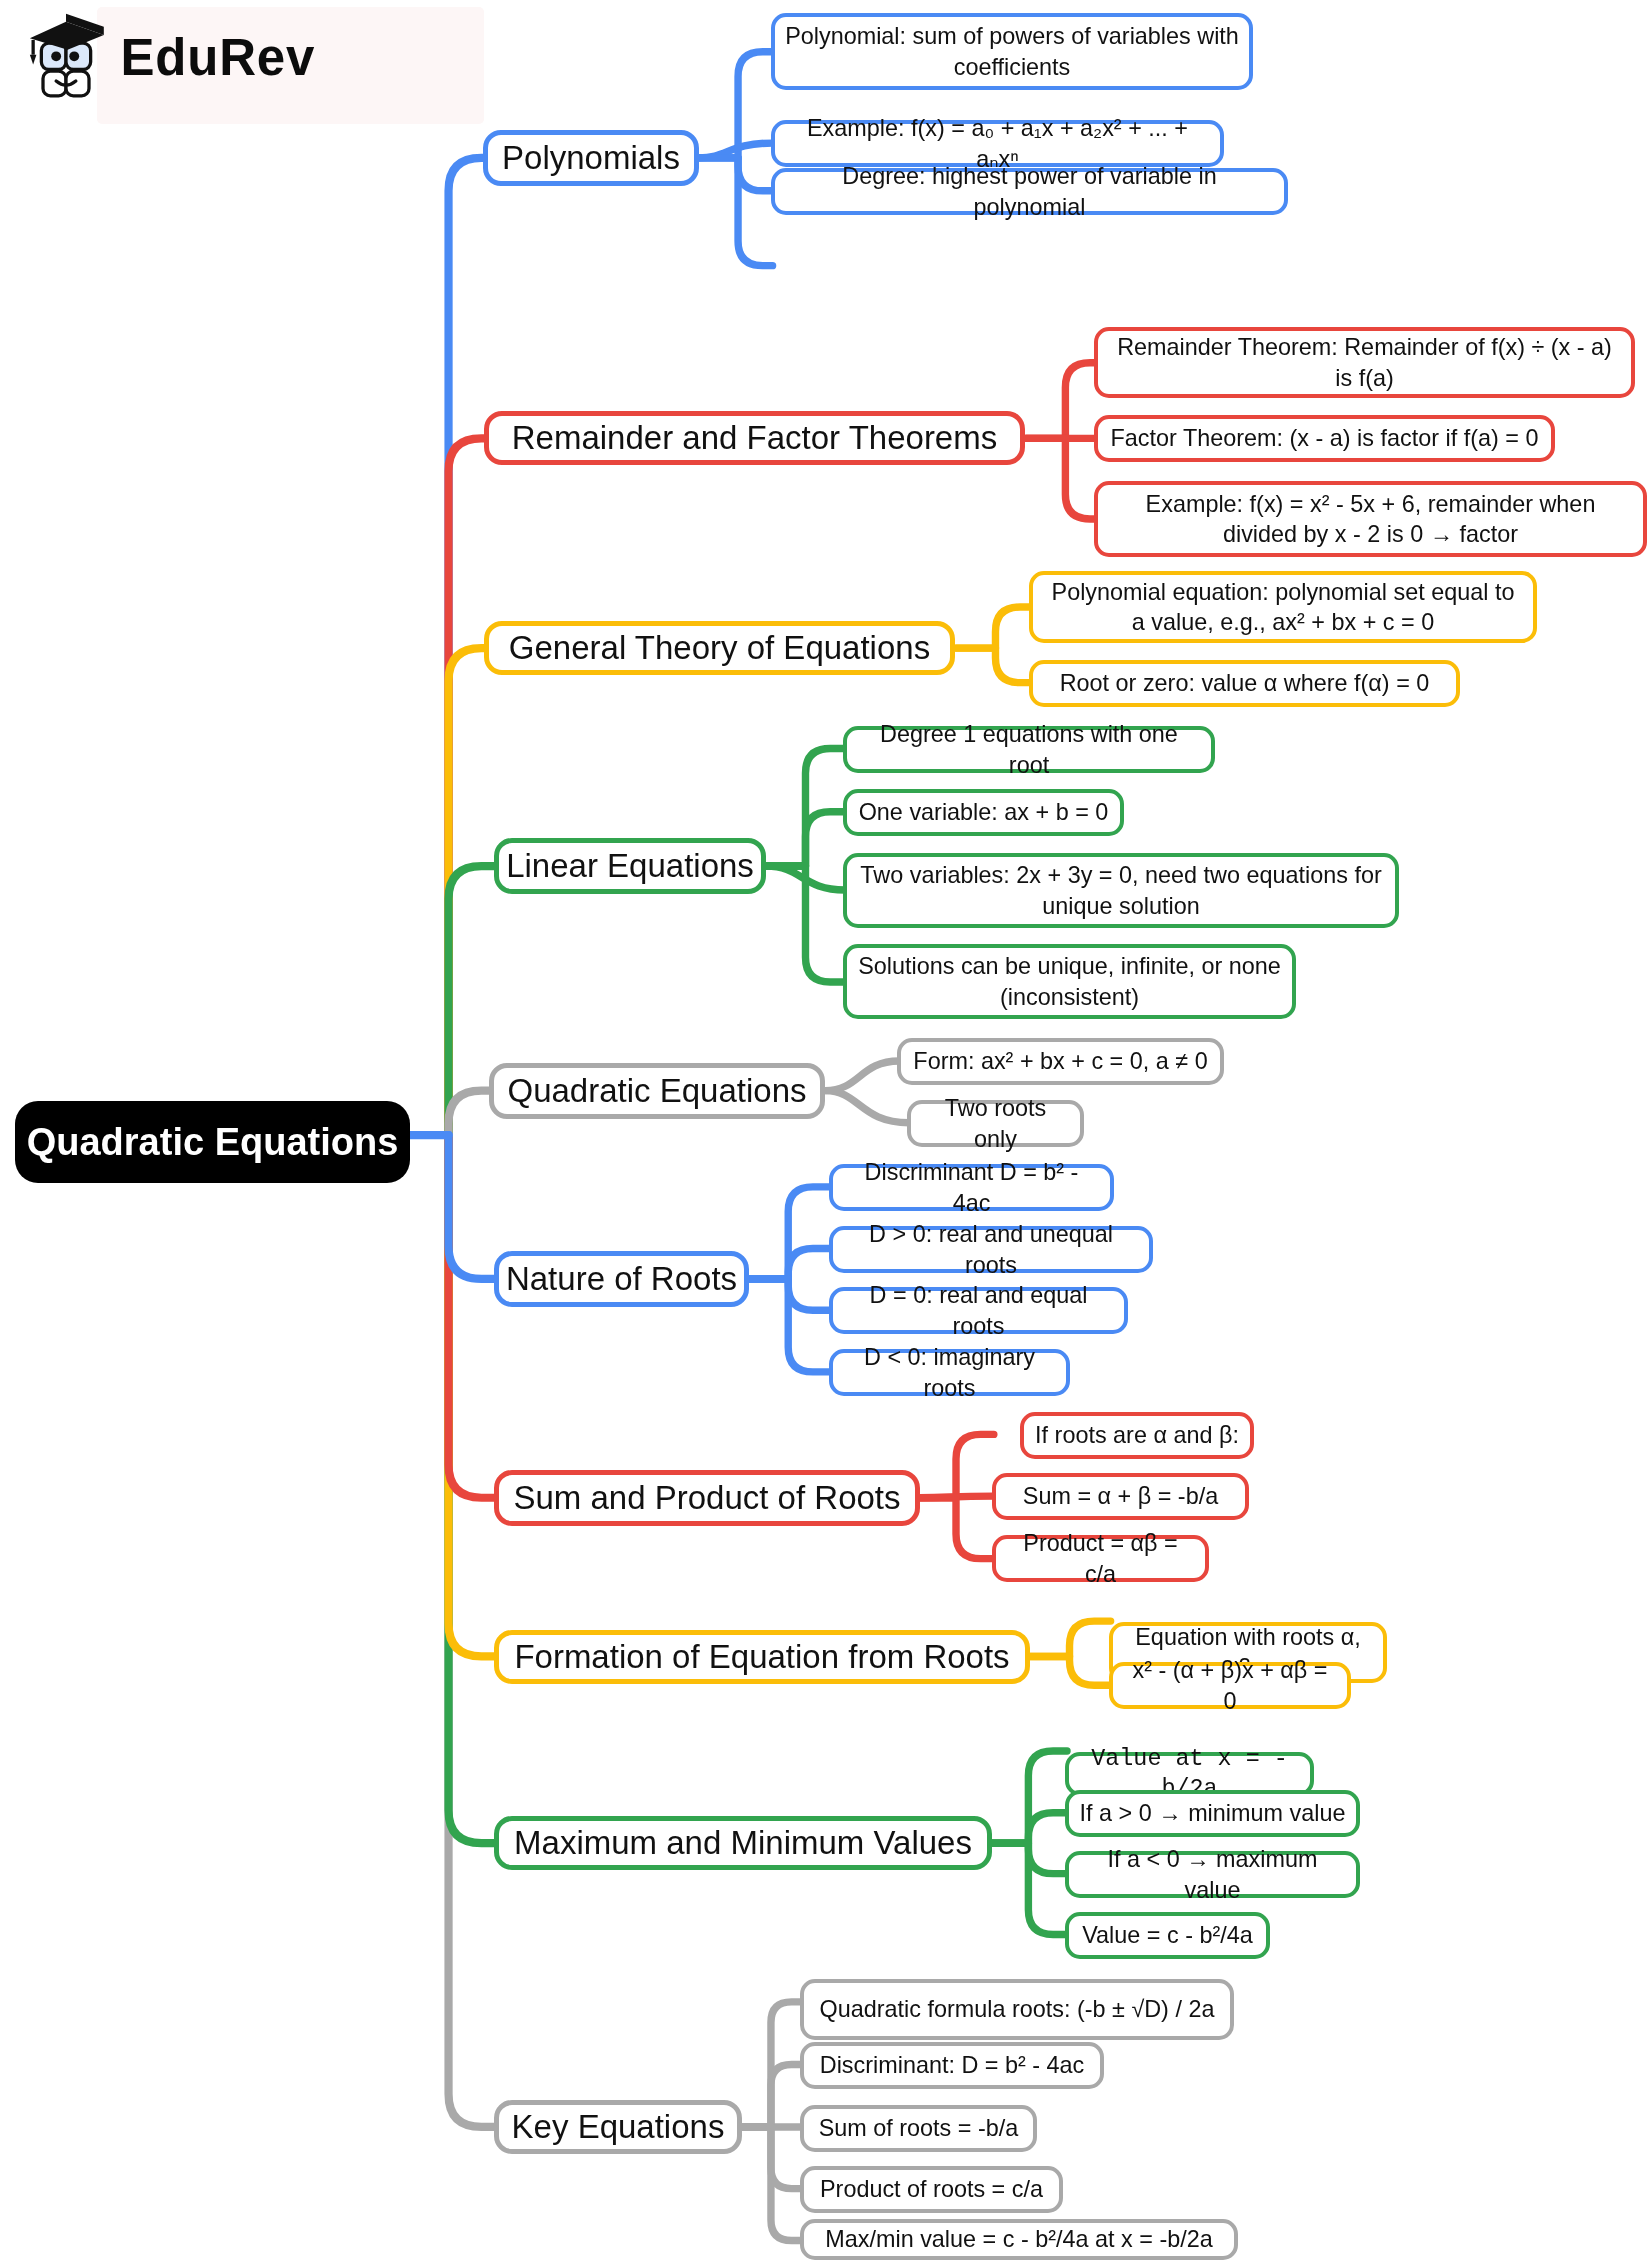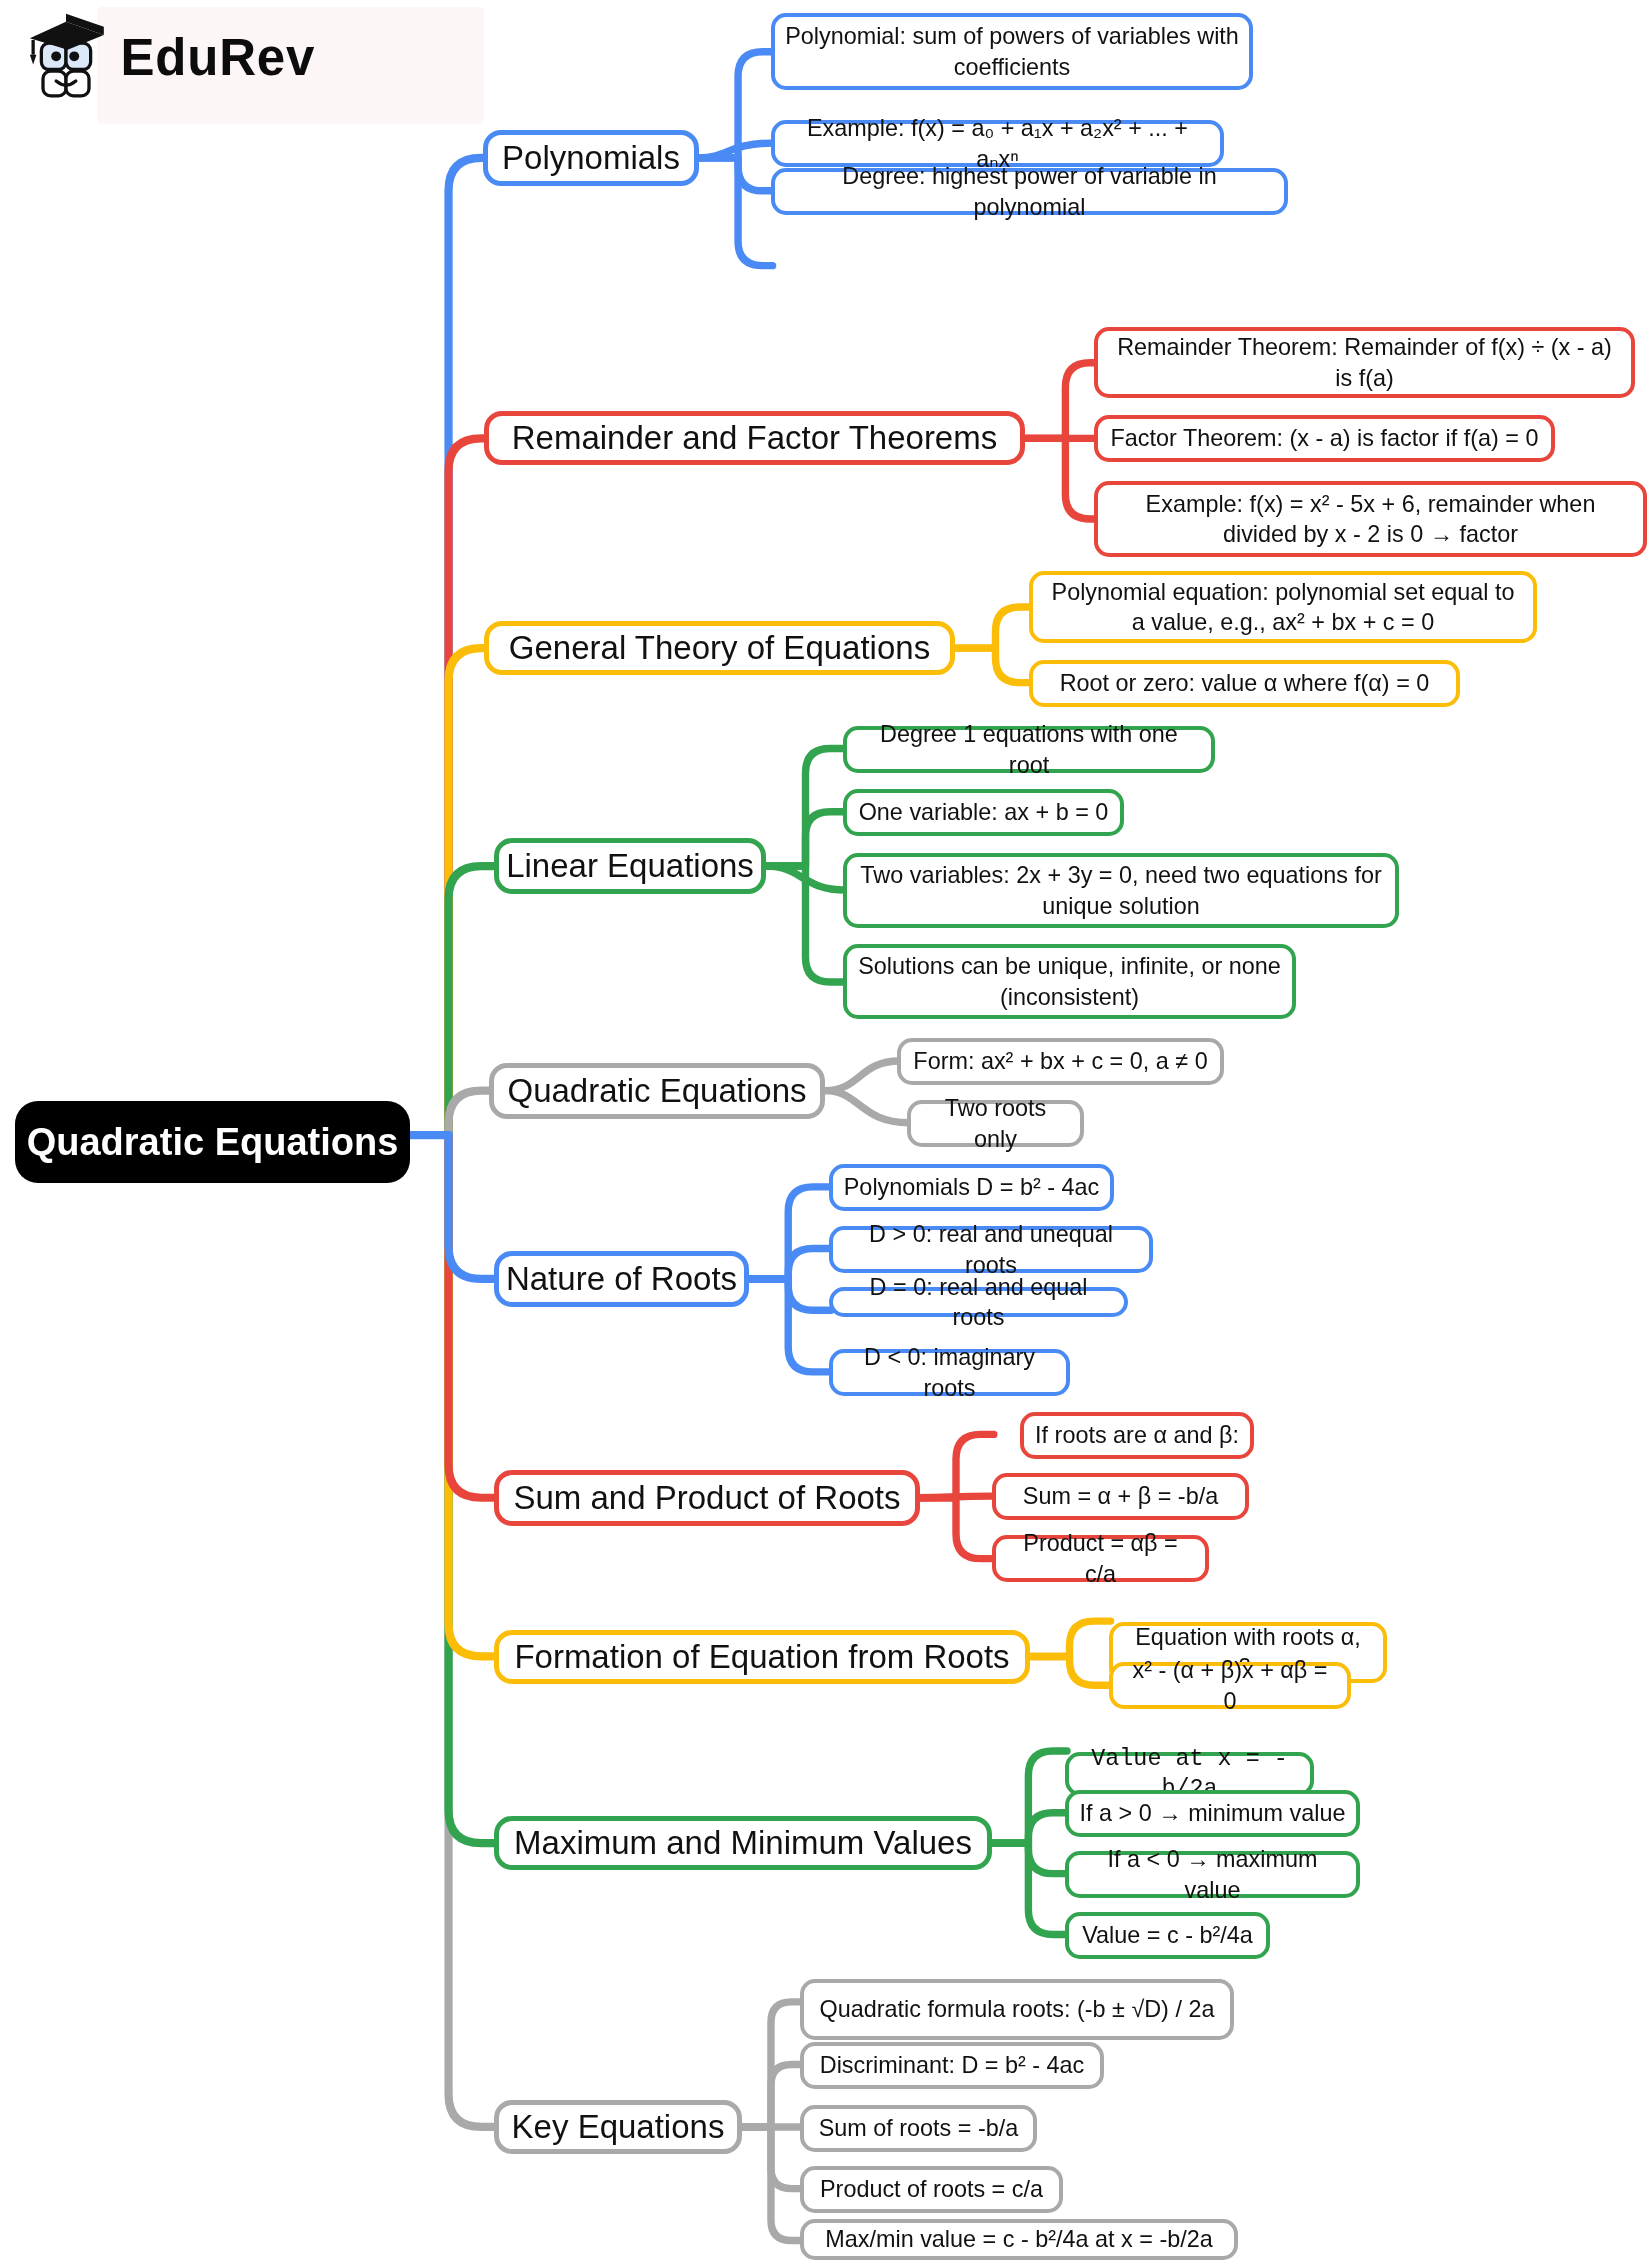--- a/index.html
+++ b/index.html
@@ -176,23 +176,23 @@
   <div class="node leaf b-yellow" style="left:1029px;top:660px;width:431px;height:47px;">Root or zero: value α where f(α) = 0</div>
 
   <div class="node leaf b-green" style="left:843px;top:726px;width:372px;height:47px;">Degree 1 equations with one root</div>
   <div class="node leaf b-green" style="left:843px;top:789px;width:281px;height:47px;">One variable: ax + b = 0</div>
   <div class="node leaf b-green" style="left:843px;top:853px;width:556px;height:75px;">Two variables: 2x + 3y = 0, need two equations for unique solution</div>
   <div class="node leaf b-green" style="left:843px;top:944px;width:453px;height:75px;">Solutions can be unique, infinite, or none (inconsistent)</div>
 
   <div class="node leaf b-gray" style="left:897px;top:1038px;width:327px;height:47px;">Form: ax² + bx + c = 0, a ≠ 0</div>
   <div class="node leaf b-gray" style="left:907px;top:1100px;width:177px;height:47px;">Two roots only</div>
 
-  <div class="node leaf b-blue" style="left:829px;top:1164px;width:285px;height:47px;">Polynomials D = b² - 4ac</div>
+  <div class="node leaf b-blue" style="left:829px;top:1164px;width:285px;height:47px;">Discriminant D = b² - 4ac</div>
   <div class="node leaf b-blue" style="left:829px;top:1226px;width:324px;height:47px;">D &gt; 0: real and unequal roots</div>
-  <div class="node leaf b-blue" style="left:829px;top:1287px;width:299px;height:30px;">D = 0: real and equal roots</div>
+  <div class="node leaf b-blue" style="left:829px;top:1287px;width:299px;height:47px;">D = 0: real and equal roots</div>
   <div class="node leaf b-blue" style="left:829px;top:1349px;width:241px;height:47px;">D &lt; 0: imaginary roots</div>
 
   <div class="node leaf b-red" style="left:1020px;top:1412px;width:234px;height:47px;">If roots are α and β:</div>
   <div class="node leaf b-red" style="left:992px;top:1473px;width:257px;height:47px;">Sum = α + β = -b/a</div>
   <div class="node leaf b-red" style="left:992px;top:1535px;width:217px;height:47px;">Product = αβ = c/a</div>
 
   <div class="node leaf b-yellow" style="left:1109px;top:1598px;width:278px;height:61px;margin-top:24px;">Equation with roots α, β:</div>
   <div class="node leaf b-yellow" style="left:1109px;top:1662px;width:242px;height:47px;">x² - (α + β)x + αβ = 0</div>
 
   <div class="node leaf b-green" style="left:1065px;top:1752px;width:249px;height:44px;font-family:Liberation Mono, monospace;">Value at x = -b/2a</div>

